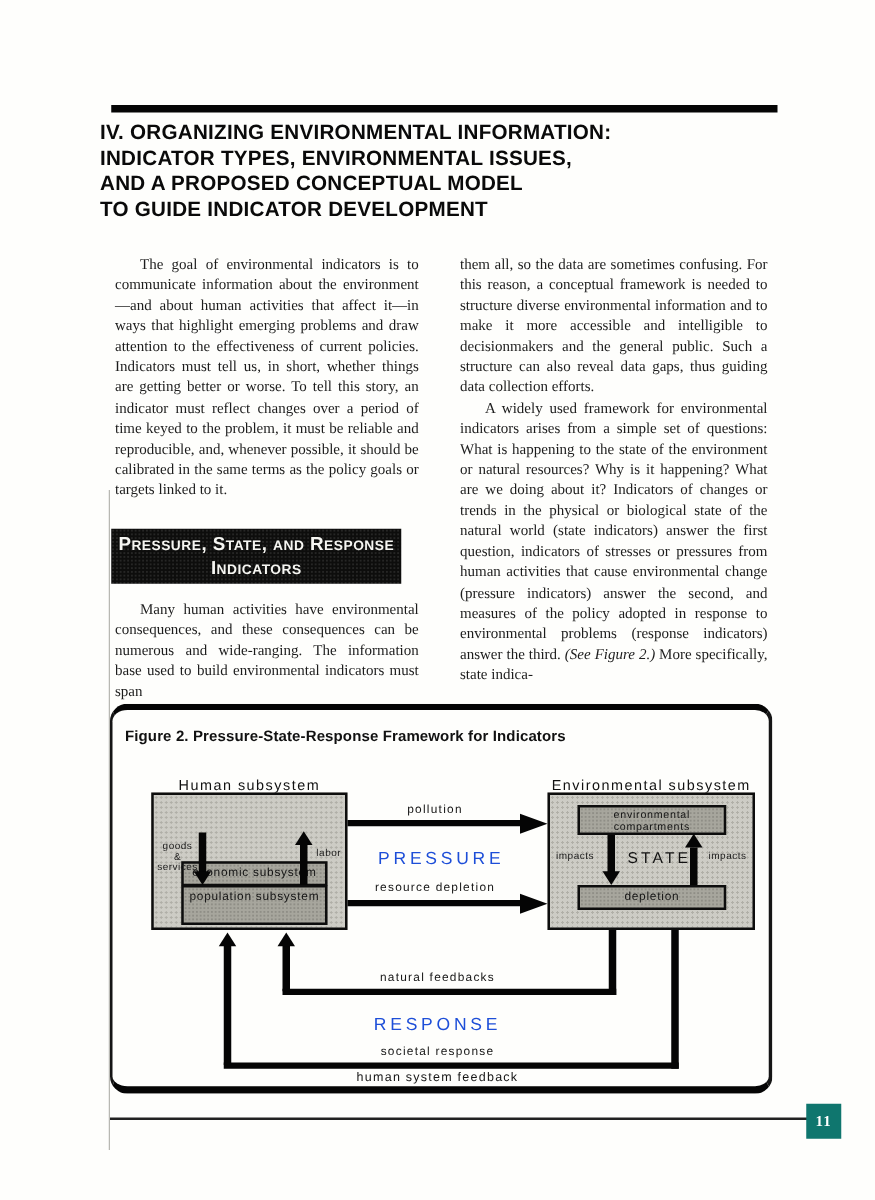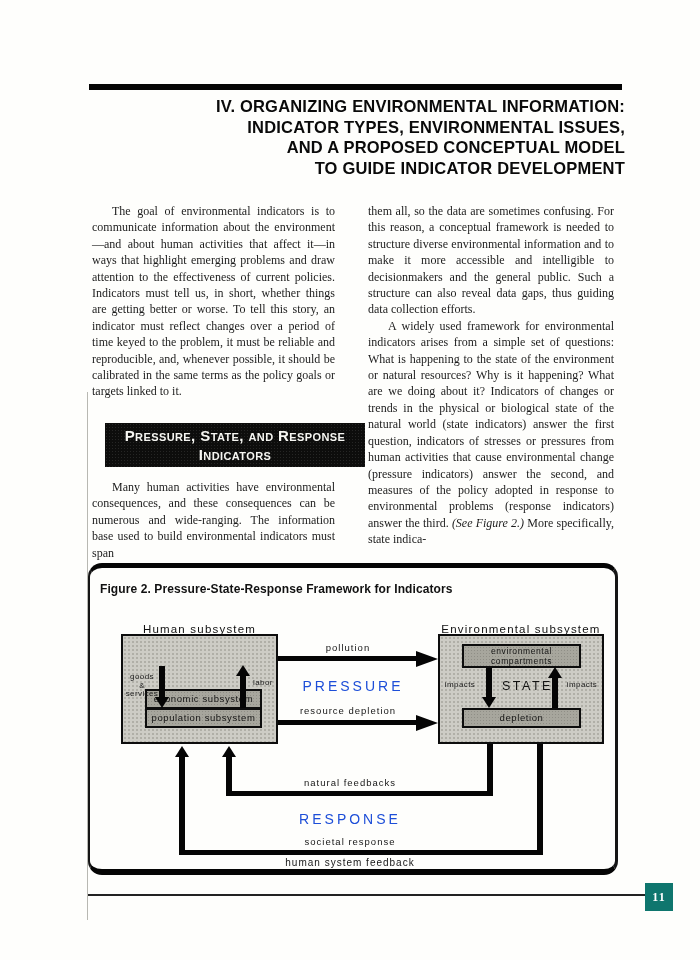--- a/index.html
+++ b/index.html
@@ -6,40 +6,40 @@
   .page {
     position:relative; width:700px; height:960px; margin:0 auto;
     background:#fefefc; overflow:hidden;
     font-family:"Liberation Serif", serif; color:#1c1c1c;
   }
   .abs { position:absolute; }
 
   
   .rule-top { left:89px; top:84px; width:533px; height:6px; background:#050505; }
   .doc-title {
-    left:80px; top:96px; width:545px; text-align:right;
+    left:80px; top:96px; width:545px; text-align:left;
     font-family:"Liberation Sans", sans-serif; font-weight:bold;
     font-size:16.5px; line-height:20.5px; color:#0a0a0a; letter-spacing:0.2px;
   }
 
   
   .bodycol { font-size:12px; line-height:16.4px; text-align:justify; }
   .bodycol p { margin:0; }
   .p-indent { text-indent:20px; }
   .it { font-style:italic;margin-top:28px; }
 
   
   .section-bar {
-    left:89px; top:423px; width:260px; height:44px; background:#0d0d0c;
+    left:89px; top:423px; width:232px; height:44px; background:#0d0d0c;
     background-image:radial-gradient(rgba(255,255,255,0.10) 1px, transparent 1px);
     background-size:3px 3px;
     color:#f6f6f2; text-align:center;
     font-family:"Liberation Sans", sans-serif; font-weight:bold;
     font-variant:small-caps; font-size:15px; line-height:19px; padding-top:3px;
-    box-sizing:border-box; letter-spacing:0.4px;margin-left:16px;
+    box-sizing:border-box; letter-spacing:0.4px;
   }
 
   
   .scan-line { left:87px; top:392px; width:1px; height:528px; background:#b8b8b2; }
 
   
   .figure {
     left:88px; top:563px; width:530px; height:312px; background:#fefefc;
     border-top:5px solid #050505; border-bottom:6px solid #050505;
     border-left:2px solid #151515; border-right:3px solid #151515;
@@ -122,21 +122,21 @@
 
   <div class="abs scan-line"></div>
 
   <div class="abs figure">
 
     <div class="abs fig-title">Figure 2. Pressure-State-Response Framework for Indicators</div>
 
     <div class="abs sys-label" style="left:31px; width:157px;">Human subsystem</div>
     <div class="abs sysbox" style="left:31px; width:157px;">
       <div class="innerbox" style="left:22px; top:10px; width:117px; height:20px; line-height:16px;margin-top:43px;">economic subsystem</div>
-      <div class="innerbox" style="left:22px; top:72px; width:117px; height:20px; line-height:16px;">population subsystem</div>
+      <div class="innerbox" style="left:22px; top:72px; width:117px; height:32px; line-height:16px;">population subsystem</div>
       <div class="tinylabel pre" style="left:2px; top:37px; width:34px;">goods
 &amp;
 services</div>
       <div class="vshaft" style="left:36px; top:30px; height:32px;"></div>
       <div class="tri-down" style="left:32px; top:61px;"></div>
       <div class="vshaft" style="left:117px; top:40px; height:32px;"></div>
       <div class="tri-up" style="left:113px; top:29px;"></div>
       <div class="tinylabel" style="left:126px; top:43px; width:28px;">labor</div>
     </div>
 

